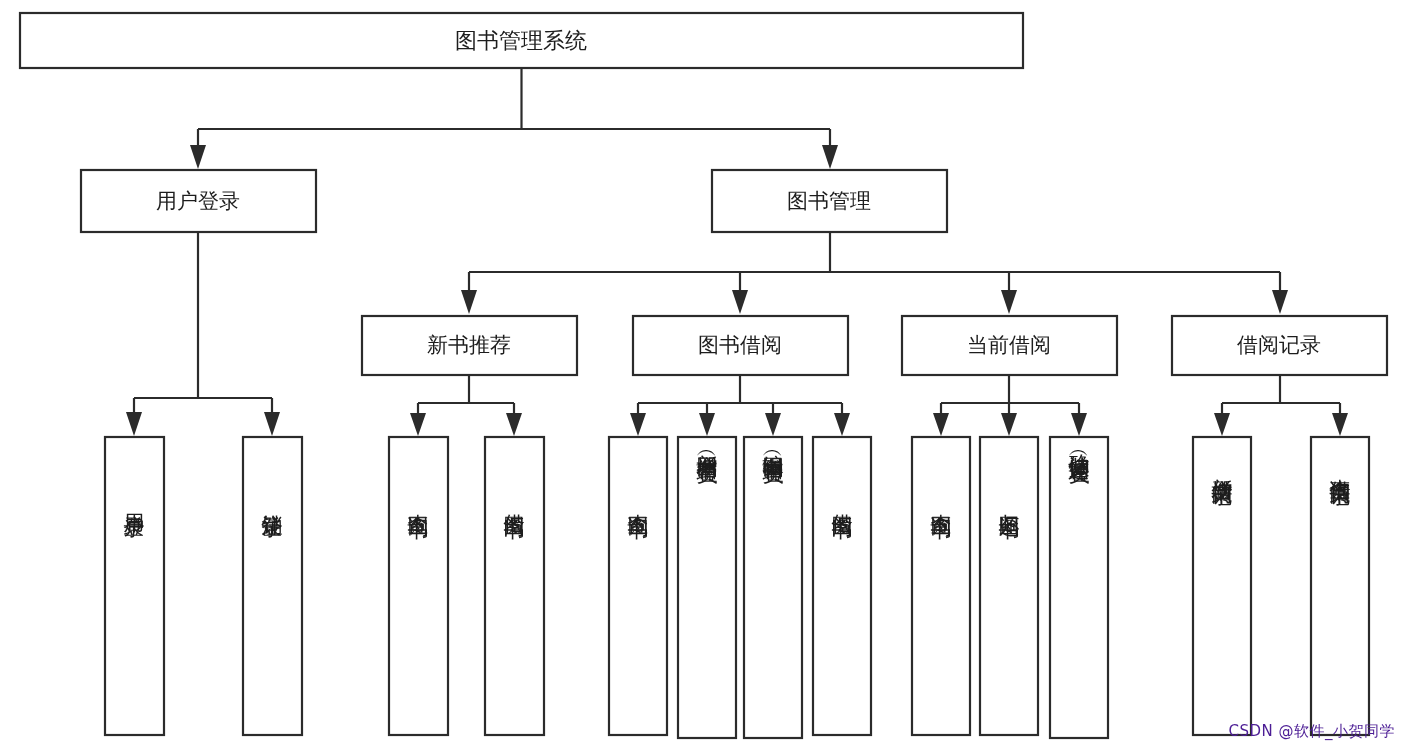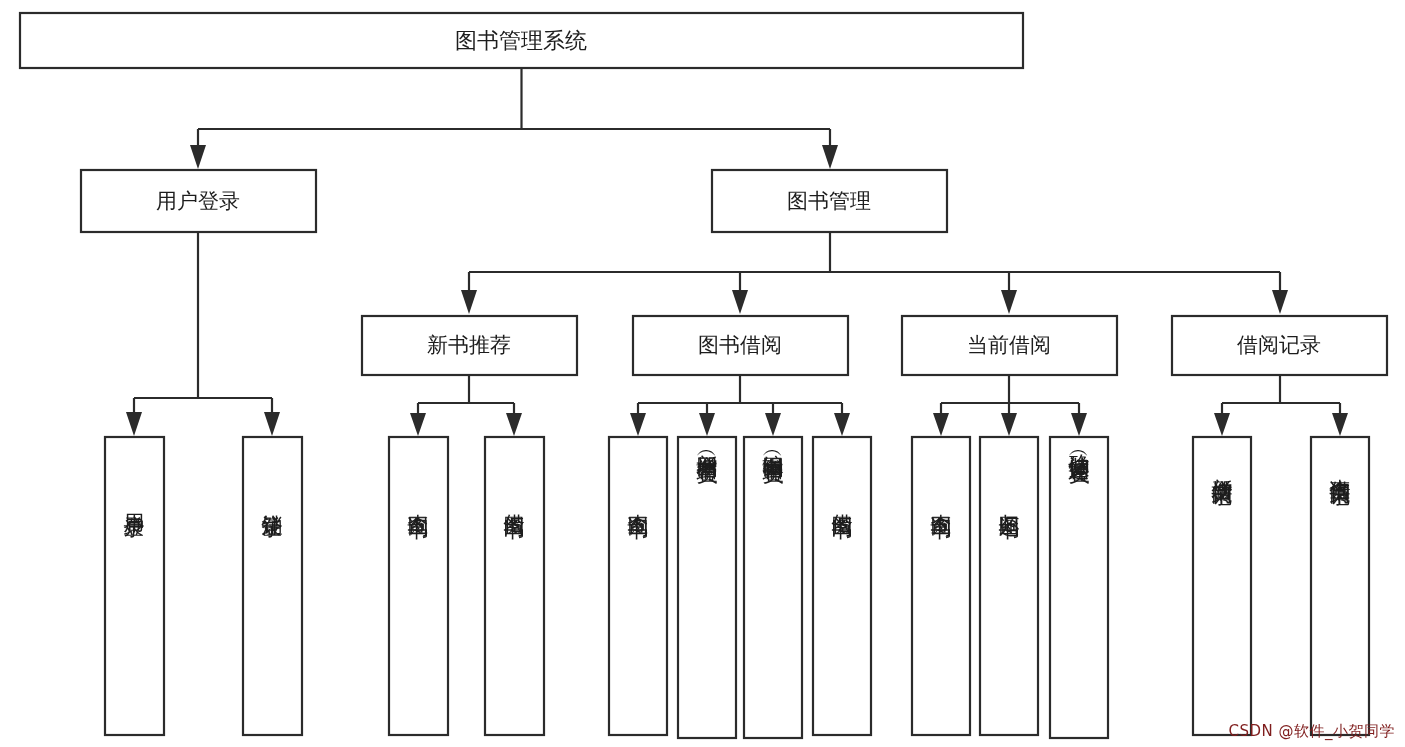--- a/index.html
+++ b/index.html
@@ -61,21 +61,21 @@
     text-anchor: middle;
     writing-mode: vertical-rl;
     letter-spacing: 1.5px;
   }
   .watermark {
     position: absolute;
     right: 10px;
     bottom: 6px;
     font-family: "DejaVu Sans", "Liberation Sans", sans-serif;
     font-size: 15px;
-    color: #7f1d1d;
+    color: #4c1d95;
     letter-spacing: 0.5px;
     white-space: nowrap;
     user-select: none;
   }
 </style>
 </head>
 <body>
 
 <div id="diagram-root">
 

